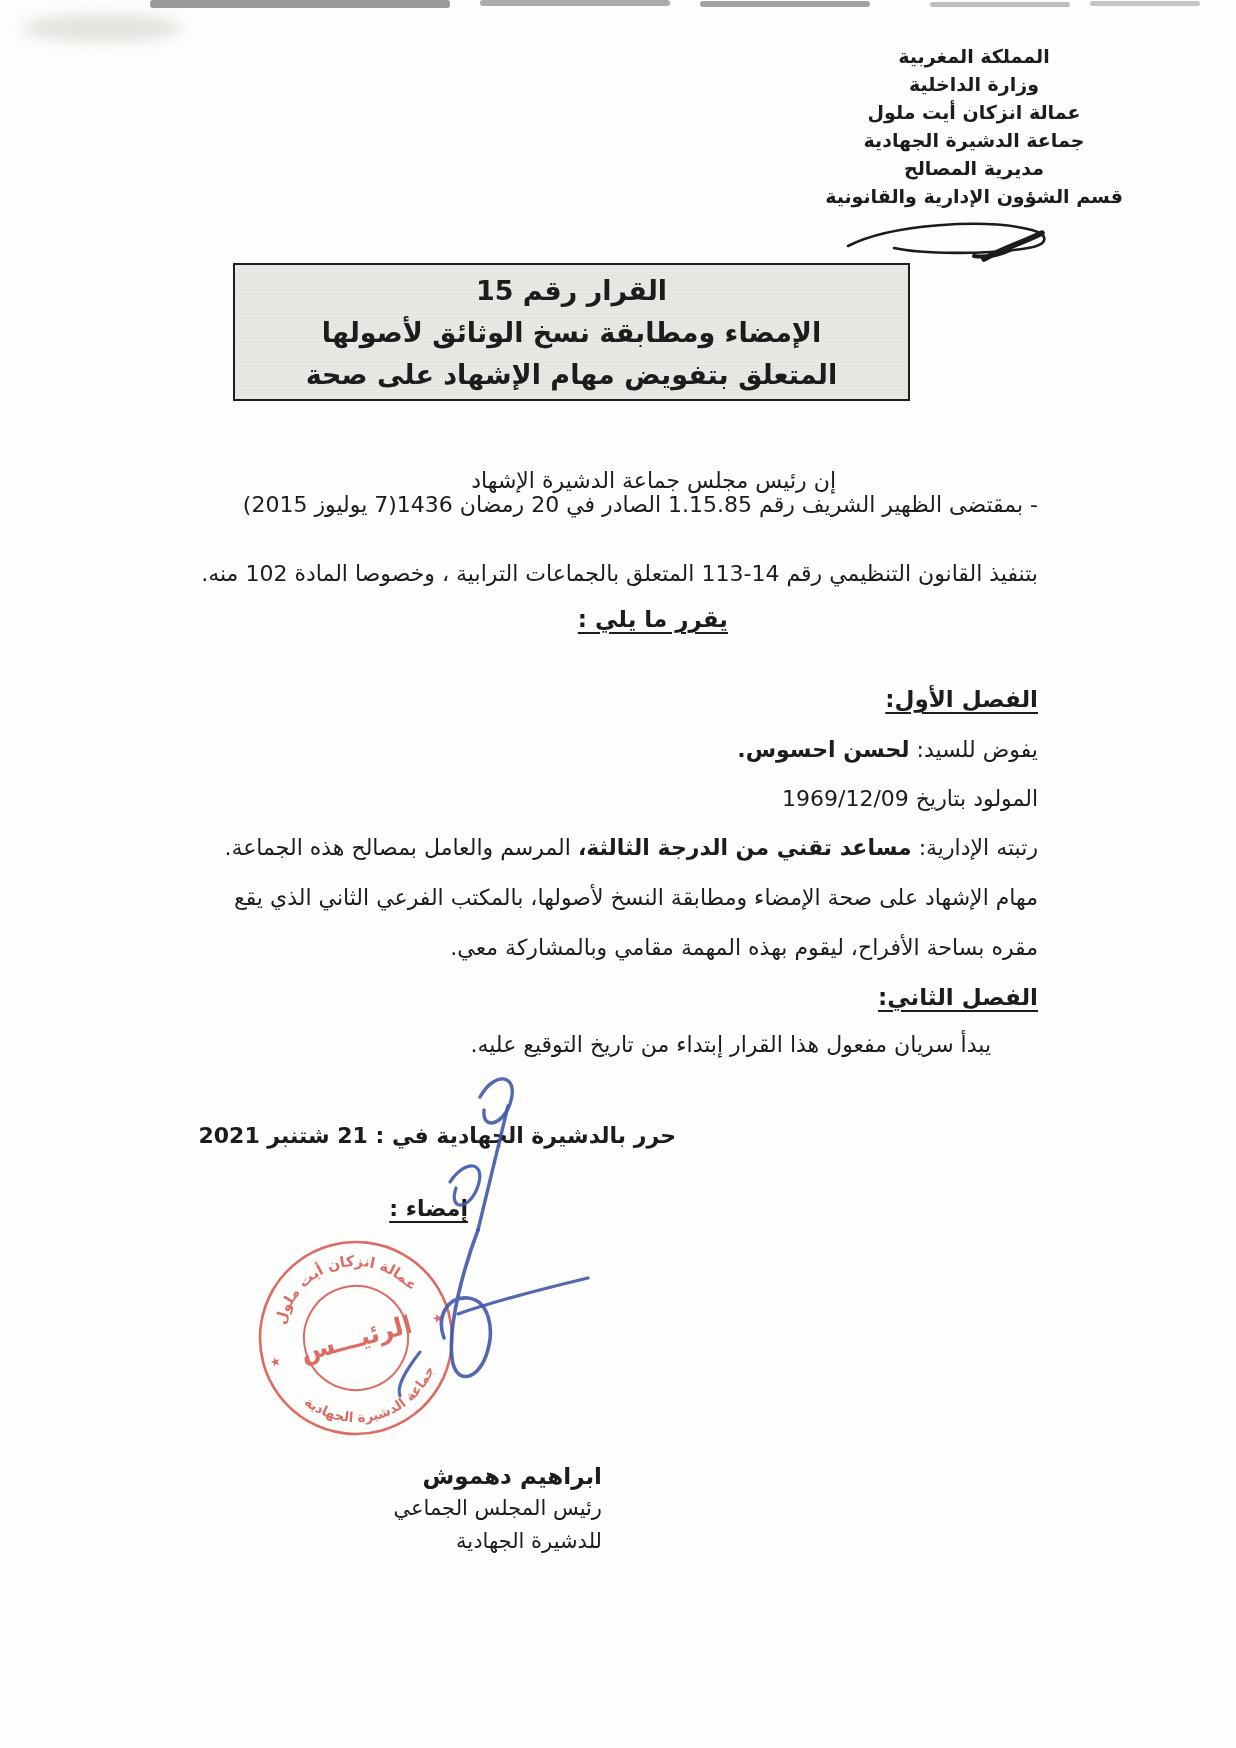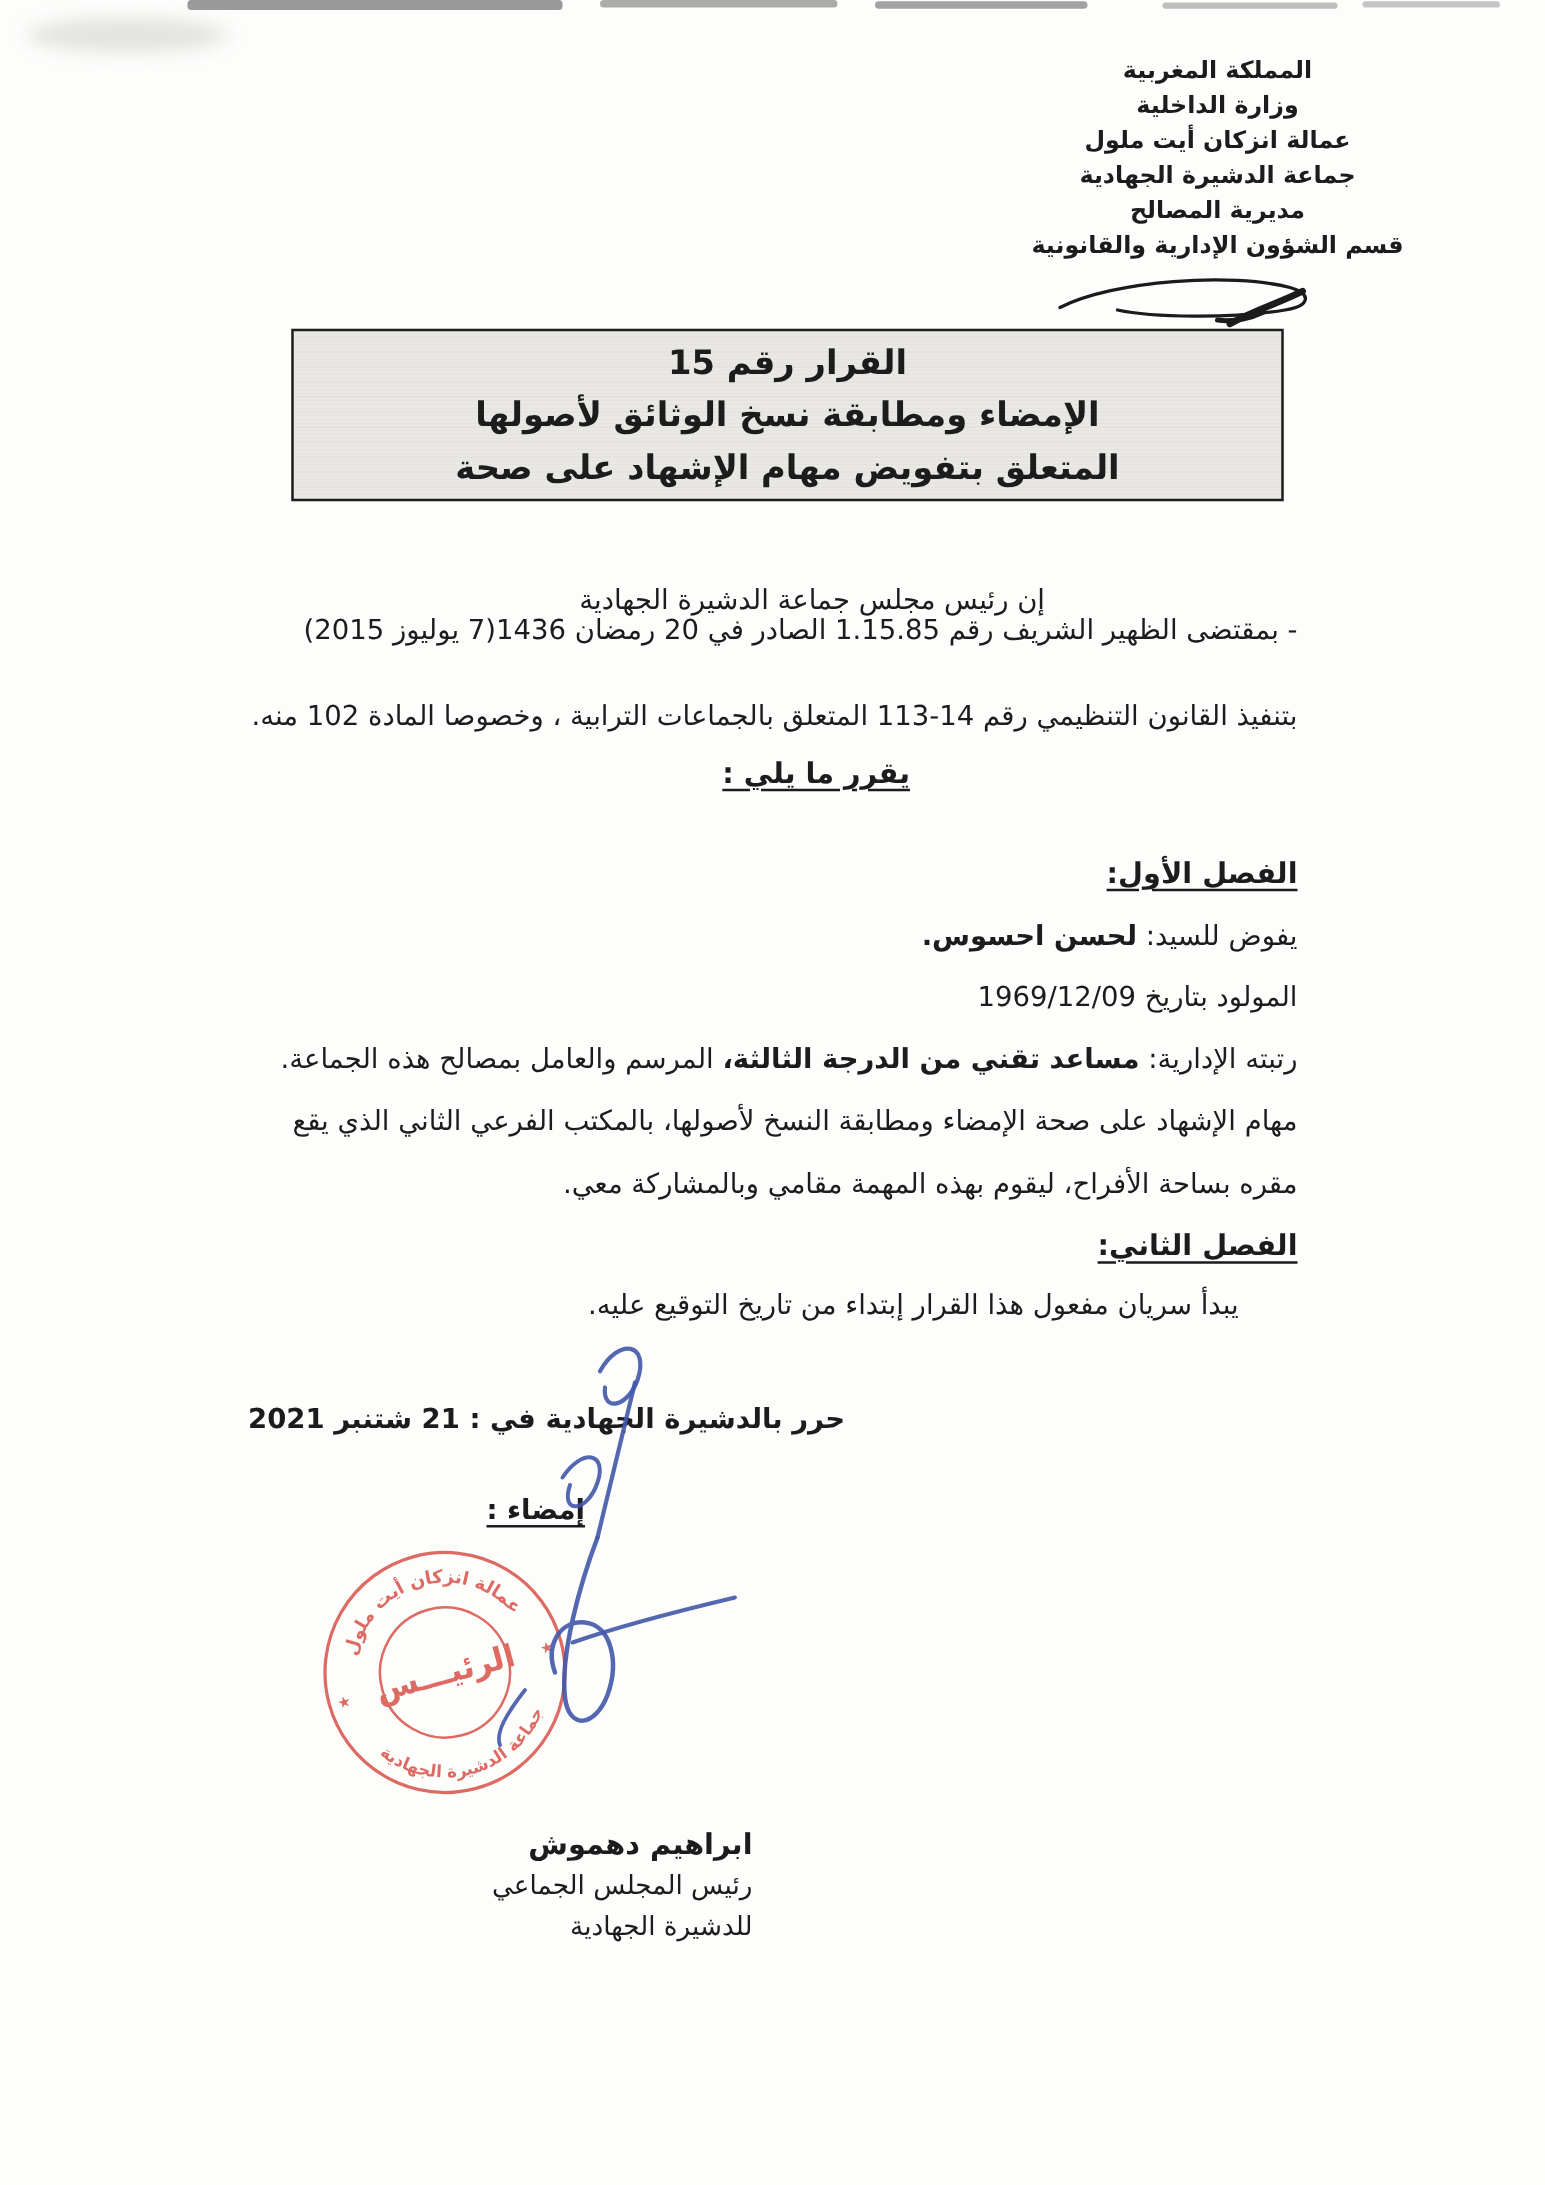--- a/index.html
+++ b/index.html
@@ -29,21 +29,21 @@
 
   
   .letterhead{
     position:absolute;top:42px;right:52px;width:420px;
     text-align:center;font-weight:bold;font-size:19px;line-height:28px;
   }
   .flourish{position:absolute;top:212px;right:170px;}
 
   
   .title-box{
-    position:absolute;left:233px;top:263px;width:794px;height:138px;
+    position:absolute;left:233px;top:263px;width:677px;height:138px;
     background:var(--title-box-bg);
     background-image:repeating-linear-gradient(0deg,rgba(0,0,0,.025) 0 1px,transparent 1px 3px);
     border:2px solid #1e1e1e;
     box-sizing:border-box;
     display:flex;flex-direction:column;justify-content:space-around;
     text-align:center;font-weight:bold;font-size:27px;padding:4px 6px;
   }
 
   .line{position:absolute;white-space:nowrap;font-size:22px;}
   .b{font-weight:bold;}
@@ -102,21 +102,21 @@
     <path d="M 148,47 C 168,36 188,30 206,21" stroke="#1b1b1b" stroke-width="5.5" fill="none" stroke-linecap="round"></path>
     <path d="M 138,44 C 152,46 166,42 174,38" stroke="#1b1b1b" stroke-width="4" fill="none" stroke-linecap="round"></path>
   </svg>
 
   <div class="title-box">
     <div>القرار رقم 15</div>
     <div>الإمضاء ومطابقة  نسخ الوثائق لأصولها</div>
     <div>المتعلق بتفويض مهام الإشهاد على صحة</div>
   </div>
 
-  <div class="line intro">إن رئيس مجلس جماعة الدشيرة الجهادية</div>
+  <div class="line intro">إن رئيس مجلس جماعة الدشيرة الإشهاد</div>
   <div class="line clause1">- بمقتضى الظهير الشريف رقم 1.15.85 الصادر في 20 رمضان 1436(7 يوليوز 2015)</div>
   <div class="line clause2">بتنفيذ القانون التنظيمي رقم 14-113  المتعلق بالجماعات الترابية ، وخصوصا المادة 102 منه.</div>
   <div class="line decides b u">يقرر ما يلي :</div>
 
   <div class="line ch1-heading b u">الفصل الأول:</div>
   <div class="line delegate">
     <span>يفوض  للسيد:  </span><span class="b">لحسن احسوس.</span>
   </div>
   <div class="line birth">المولود بتاريخ 1969/12/09</div>
   <div class="line rank">

